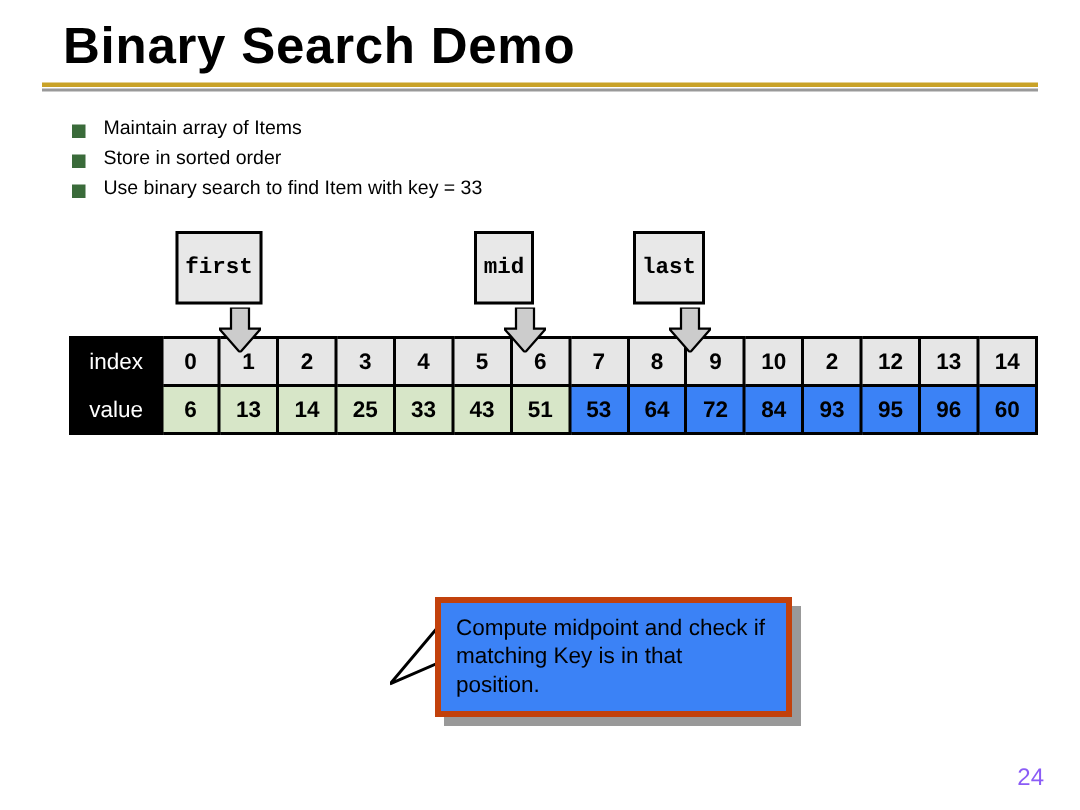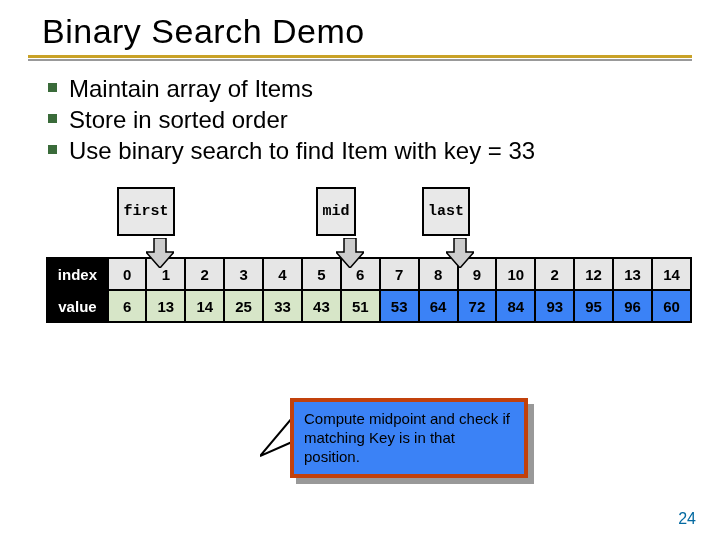--- a/index.html
+++ b/index.html
@@ -1,42 +1,42 @@
 <!DOCTYPE html>
 <html><head>
 <meta charset="utf-8">
 <style>
   html,body{margin:0;padding:0}
   body{width:720px;height:540px;background:#fff;font-family:Arial,Helvetica,sans-serif;color:#000;position:relative}
   .slide{padding:12px 28px 0 28px;box-sizing:border-box;width:100%;height:100%;position:relative}
-  .title{font-size:34px;font-weight:400;color:#000;margin:0 0 4px 0;padding-left:14px;letter-spacing:0.5px}
+  .title{font-size:34px;font-weight:700;color:#000;margin:0 0 4px 0;padding-left:14px;letter-spacing:0.5px}
   .rule-gold{height:3px;background:#c9a227;margin:2px 0 1px 0}
   .rule-grey{height:2px;background:#999;margin:0 0 14px 0}
   .bullets{margin:0 0 22px 20px}
-  .bullet{display:flex;align-items:flex-start;margin:3px 0;font-size:24px}
+  .bullet{display:flex;align-items:flex-end;margin:3px 0;font-size:13px}
   .bullet .sq{width:9px;height:9px;background:#3a6b3a;margin:8px 12px 0 0;flex:0 0 auto}
   .ptrs{position:relative;height:70px;margin-left:56px}
   .ptr{position:absolute;top:0;width:72px;text-align:center}
   .ptr-label{font-family:"Courier New",monospace;font-weight:bold;font-size:15px;background:#e8e8e8;border:2px solid #000;padding:14px 4px;display:inline-block}
   .ptr-arrow{margin:2px auto 0 auto;width:0;height:0}
   .ptr-arrow svg{display:block;margin:0 auto}
   .ptr-first{left:26px}
   .ptr-mid{left:216px}
   .ptr-last{left:326px}
   .tablewrap{margin-left:18px}
   table.arr{border-collapse:collapse}
   table.arr th,table.arr td{border:2px solid #000;text-align:center;font-size:15px;padding:4px 0;width:38px;height:22px;font-family:Arial,sans-serif;font-weight:bold}
-  table.arr th.rowhdr{background:#000;color:#fff;width:60px;font-weight:bold}
+  table.arr th.rowhdr{background:#000;color:#fff;width:60px;font-weight:normal}
   table.arr tr.idx td{background:#e6e6e6}
   table.arr tr.val td{background:#d7e6c8}
   table.arr tr.val td.hl{background:#3b82f6}
   .callout{position:absolute;left:290px;top:398px;width:210px;background:#3b82f6;border:4px solid #c2410c;padding:8px 10px;font-size:15px;line-height:1.25;box-shadow:6px 6px 0 #999}
   .callout-tail{position:absolute;left:260px;top:418px;width:0;height:0}
   .callout-tail svg{display:block}
-  .pagenum{position:absolute;right:24px;bottom:12px;font-size:16px;color:#0369a1}
+  .pagenum{position:absolute;right:24px;bottom:12px;font-size:16px;color:#8b5cf6}
 </style>
 </head>
 <body>
 
 <div class="slide">
 
   <h1 class="title">Binary Search Demo</h1>
   <div class="rule-gold"></div>
   <div class="rule-grey"></div>
 

